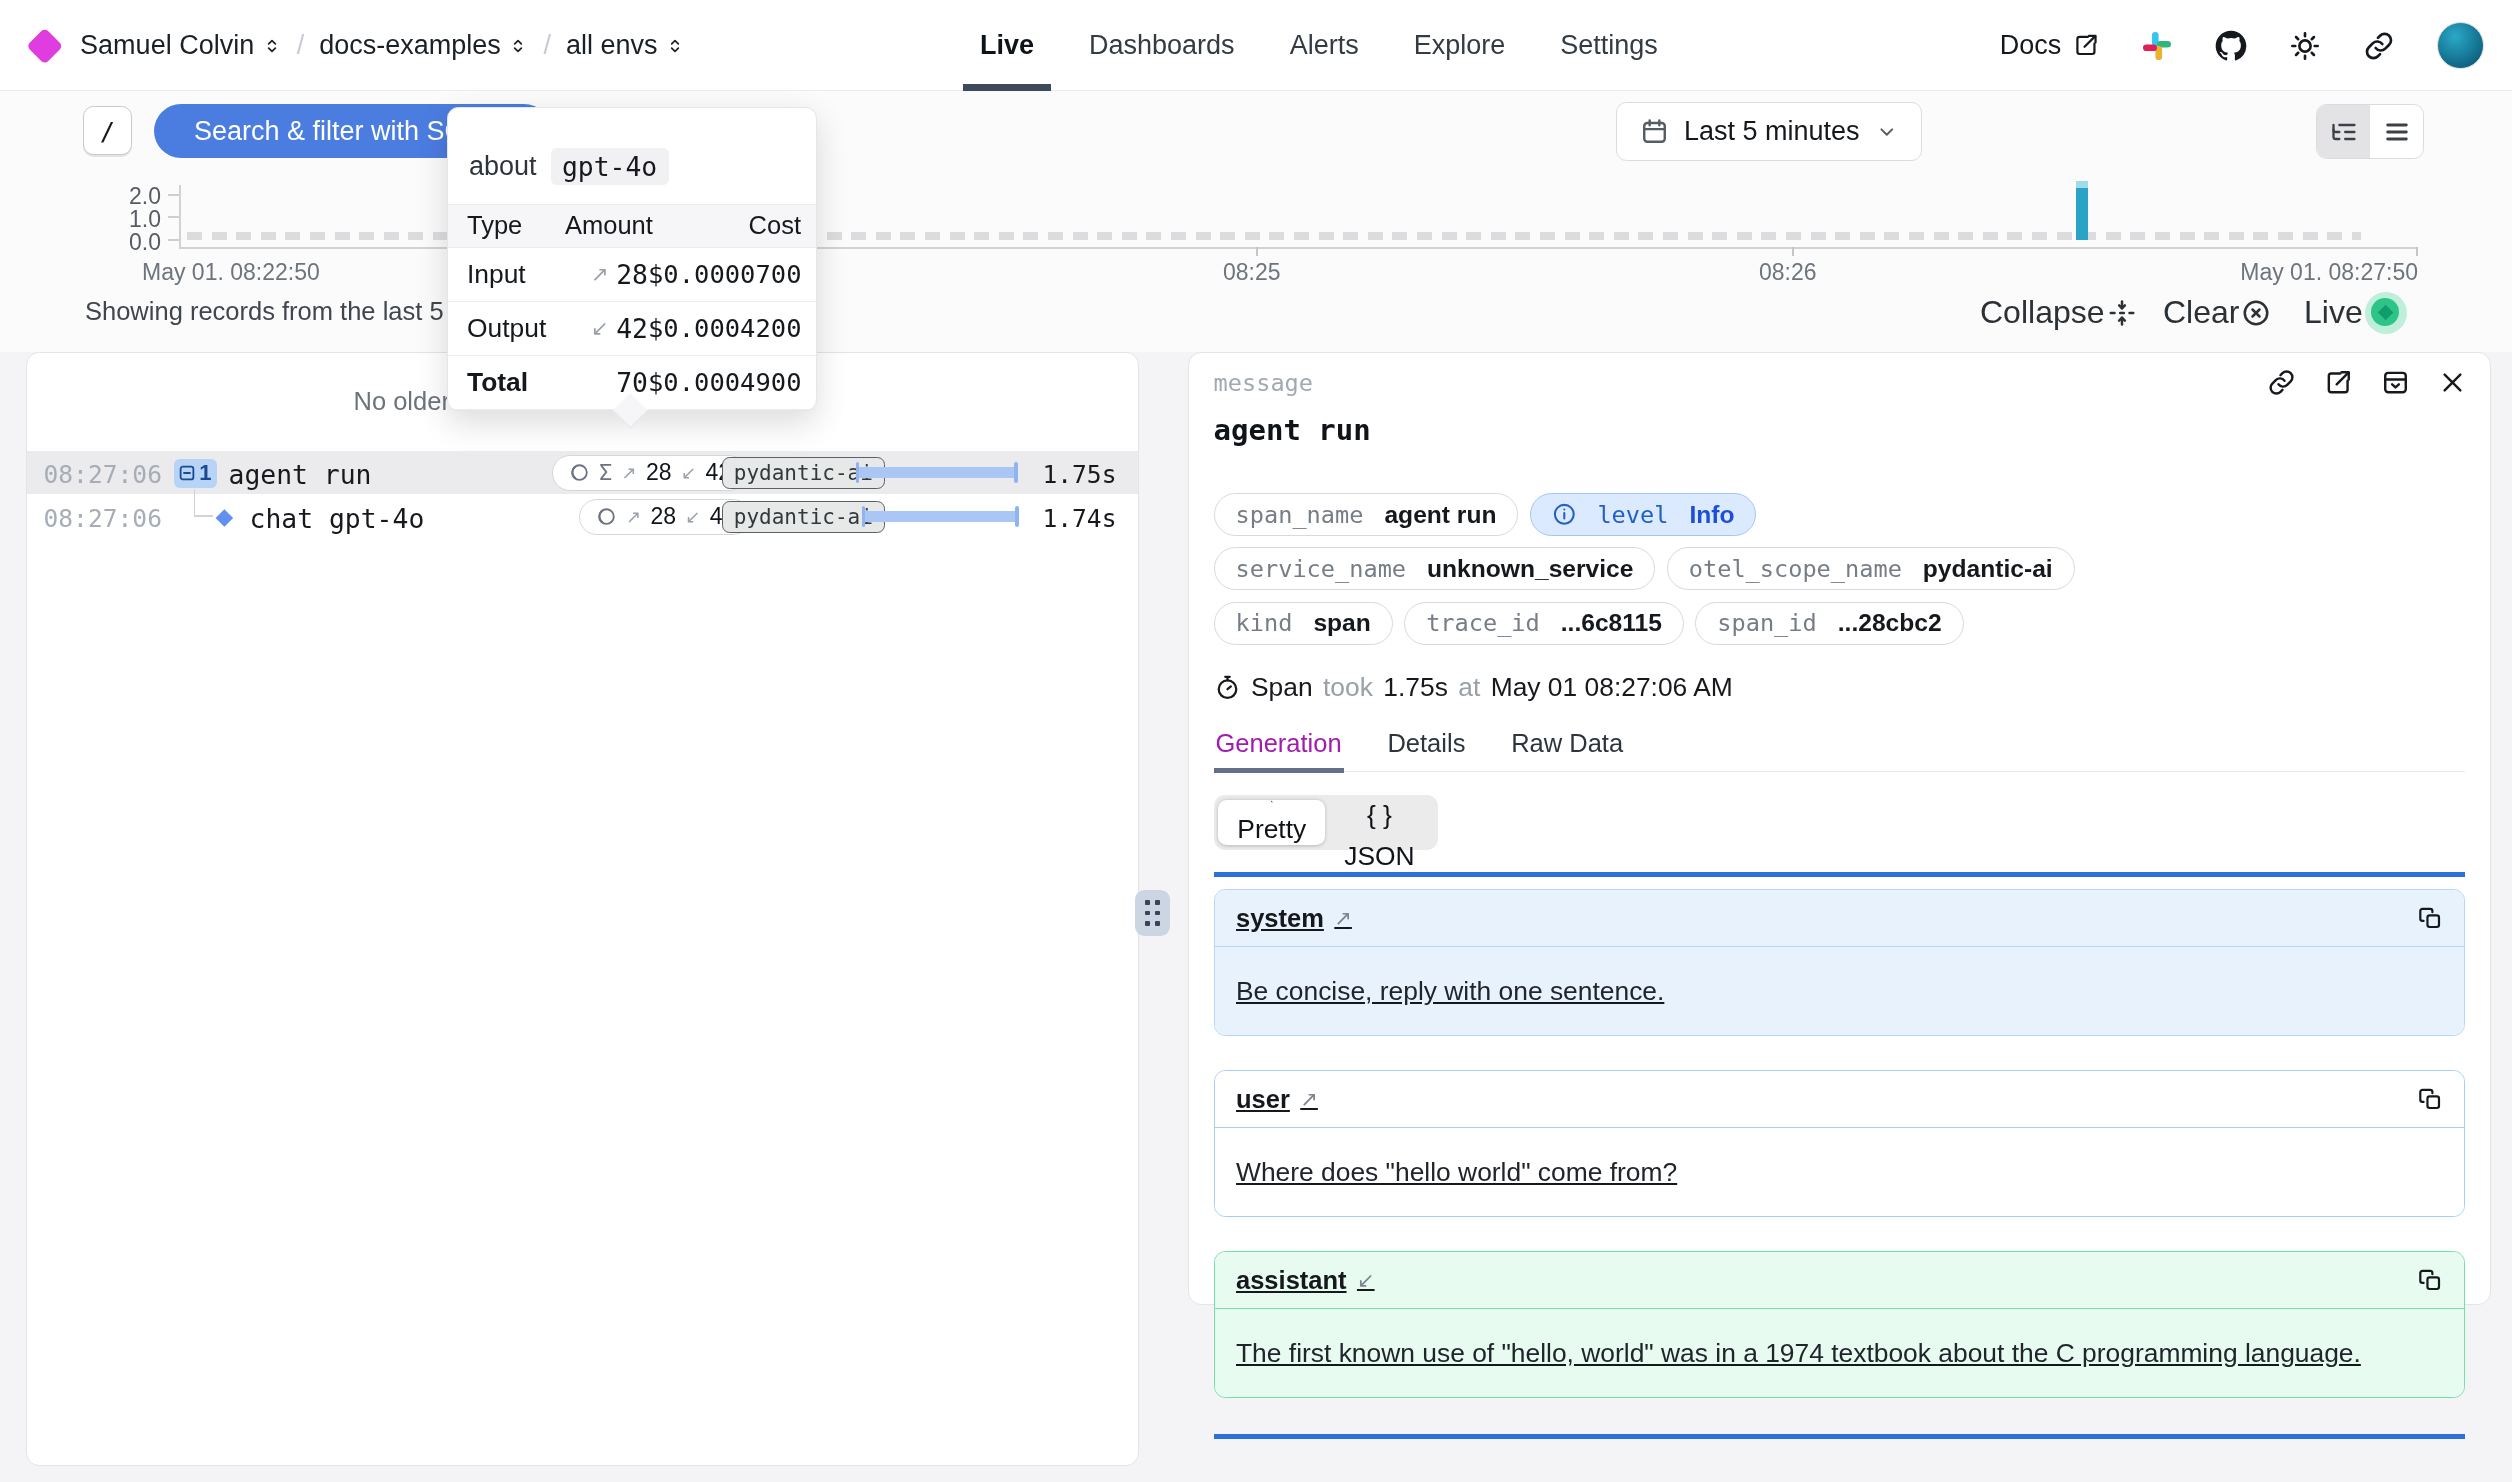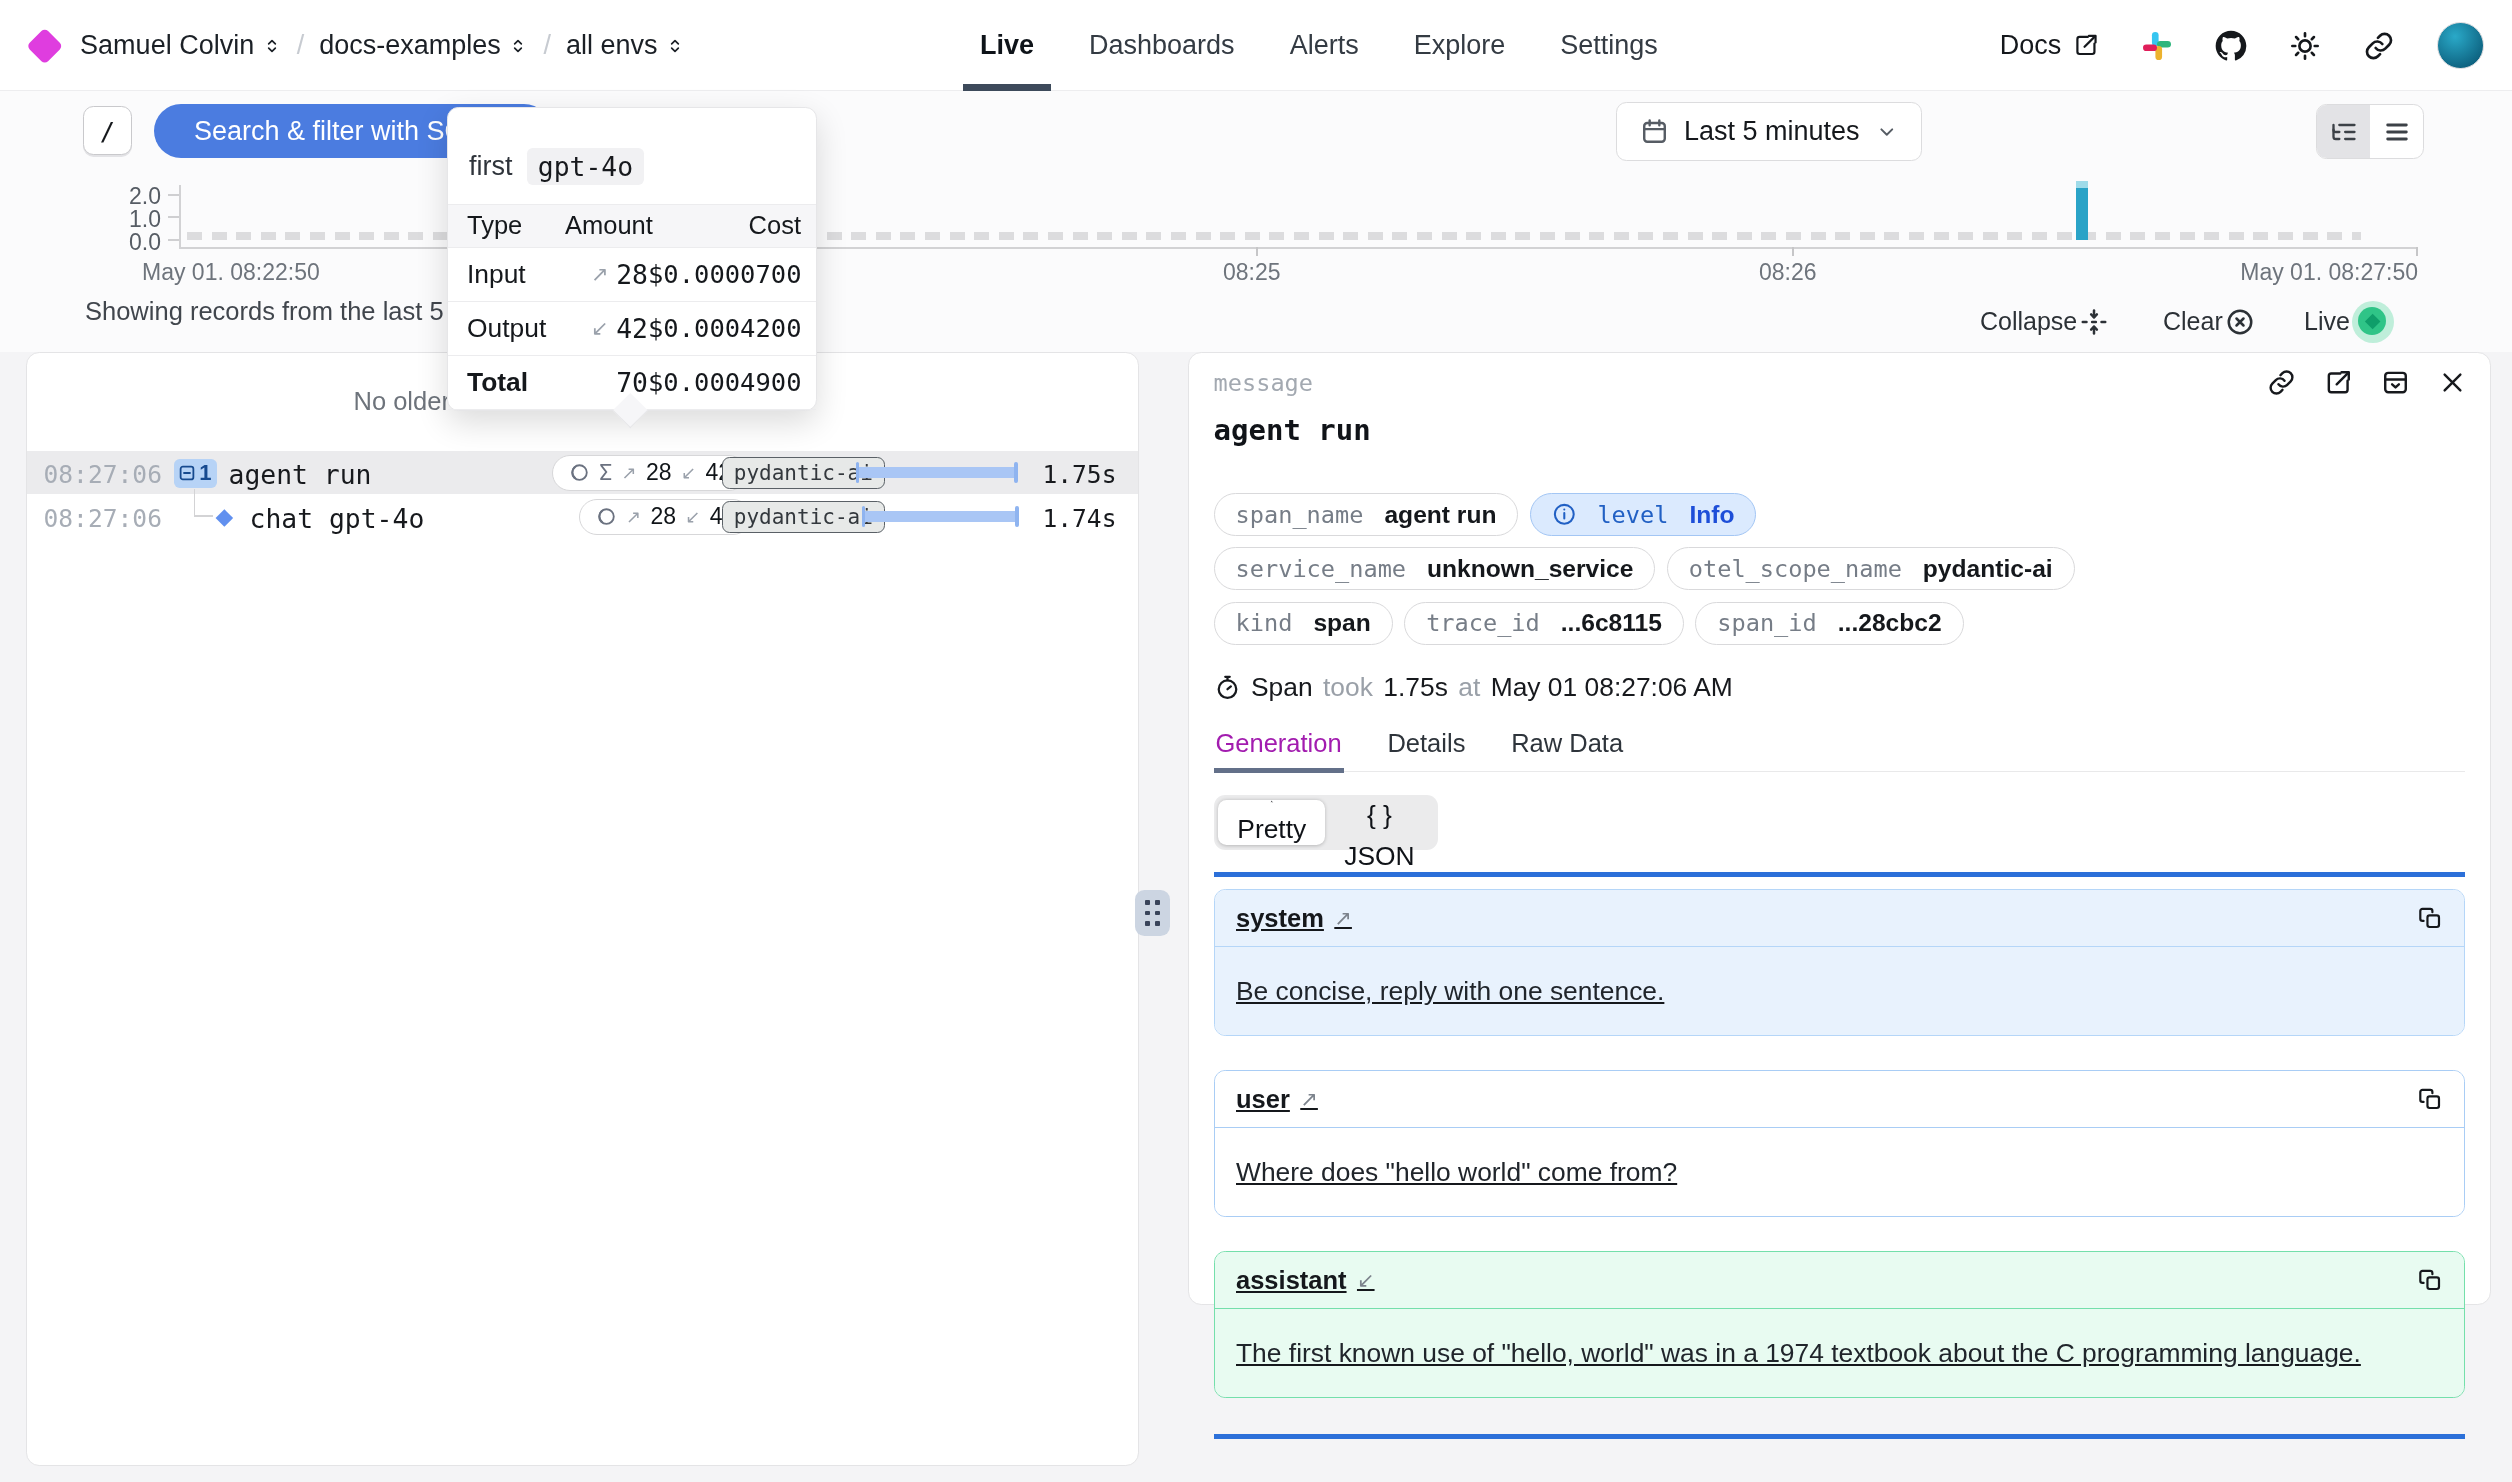--- a/index.html
+++ b/index.html
@@ -44,21 +44,21 @@
   .dashes { position:absolute; left:187px; top:232px; width:2174px; height:7.6px; background:repeating-linear-gradient(90deg,#dcdcde 0 15px,transparent 15px 24.6px); }
   .bar { position:absolute; left:2076px; top:181px; width:12.3px; height:59px; }
   .bar .cap { height:6.6px; background:#9fdbe9; }
   .bar .body { height:52px; background:#2aa3c7; }
   .xaxis { position:absolute; left:179px; top:247px; width:2238px; height:1.9px; background:#d2d2d4; }
   .xtick { position:absolute; top:247px; width:1.9px; height:9.4px; background:#c6c6c8; }
   .xlab { position:absolute; top:259px; font-size:23px; color:#6e747c; }
 
   
   .showing { position:absolute; left:85px; top:297px; font-size:25.5px; color:#41464d; }
-  .st-item { position:absolute; top:300px; height:43px; display:flex; align-items:center; gap:2px; font-size:25px; color:#2c3136; cursor:pointer; }
+  .st-item { position:absolute; top:291px; height:43px; display:flex; align-items:center; gap:2px; font-size:32px; color:#2c3136; cursor:pointer; }
   .st-item svg { width:30px; height:30px; }
   .live-dot { position:relative; width:42px; height:42px; border-radius:50%; background:#bfeeda; }
   .live-dot .in { position:absolute; left:6.6px; top:6.6px; width:28px; height:28px; border-radius:50%; background:#2fc487; }
   .live-dot .dm { position:absolute; left:15px; top:15px; width:11.3px; height:11.3px; background:#0f9e6a; transform:rotate(45deg); }
 
   
   .panel { position:absolute; background:#fff; border:1.9px solid #e4e4e6; border-radius:13.2px; }
   .left-panel { left:25.5px; top:352px; width:1113px; height:1114px; overflow:hidden; }
   .right-panel { left:1164px; top:352px; width:1303px; height:953px;margin-left:24px; }
   .no-older { position:absolute; left:327px; top:34px; font-size:25.5px; color:#6d737b; }
@@ -506,21 +506,21 @@
         <div class="mbody">The first known use of "hello, world" was in a 1974 textbook about the C programming language.</div>
       </div>
     </div>
 
     <div class="blue-line" style="top:1081px"></div>
   </section>
 
   <div class="tooltip">
     <div class="tt-top">
       <div class="tt-model">
-        <span>first</span>
+        <span>about</span>
         <span class="tt-chip mono">gpt-4o</span>
       </div>
     </div>
     <div class="tt-grid tt-head">
       <span>Type</span>
       <span style="text-align:right">Amount</span>
       <span style="text-align:right">Cost</span>
     </div>
     <div class="tt-grid tt-row">
       <span>Input</span>

